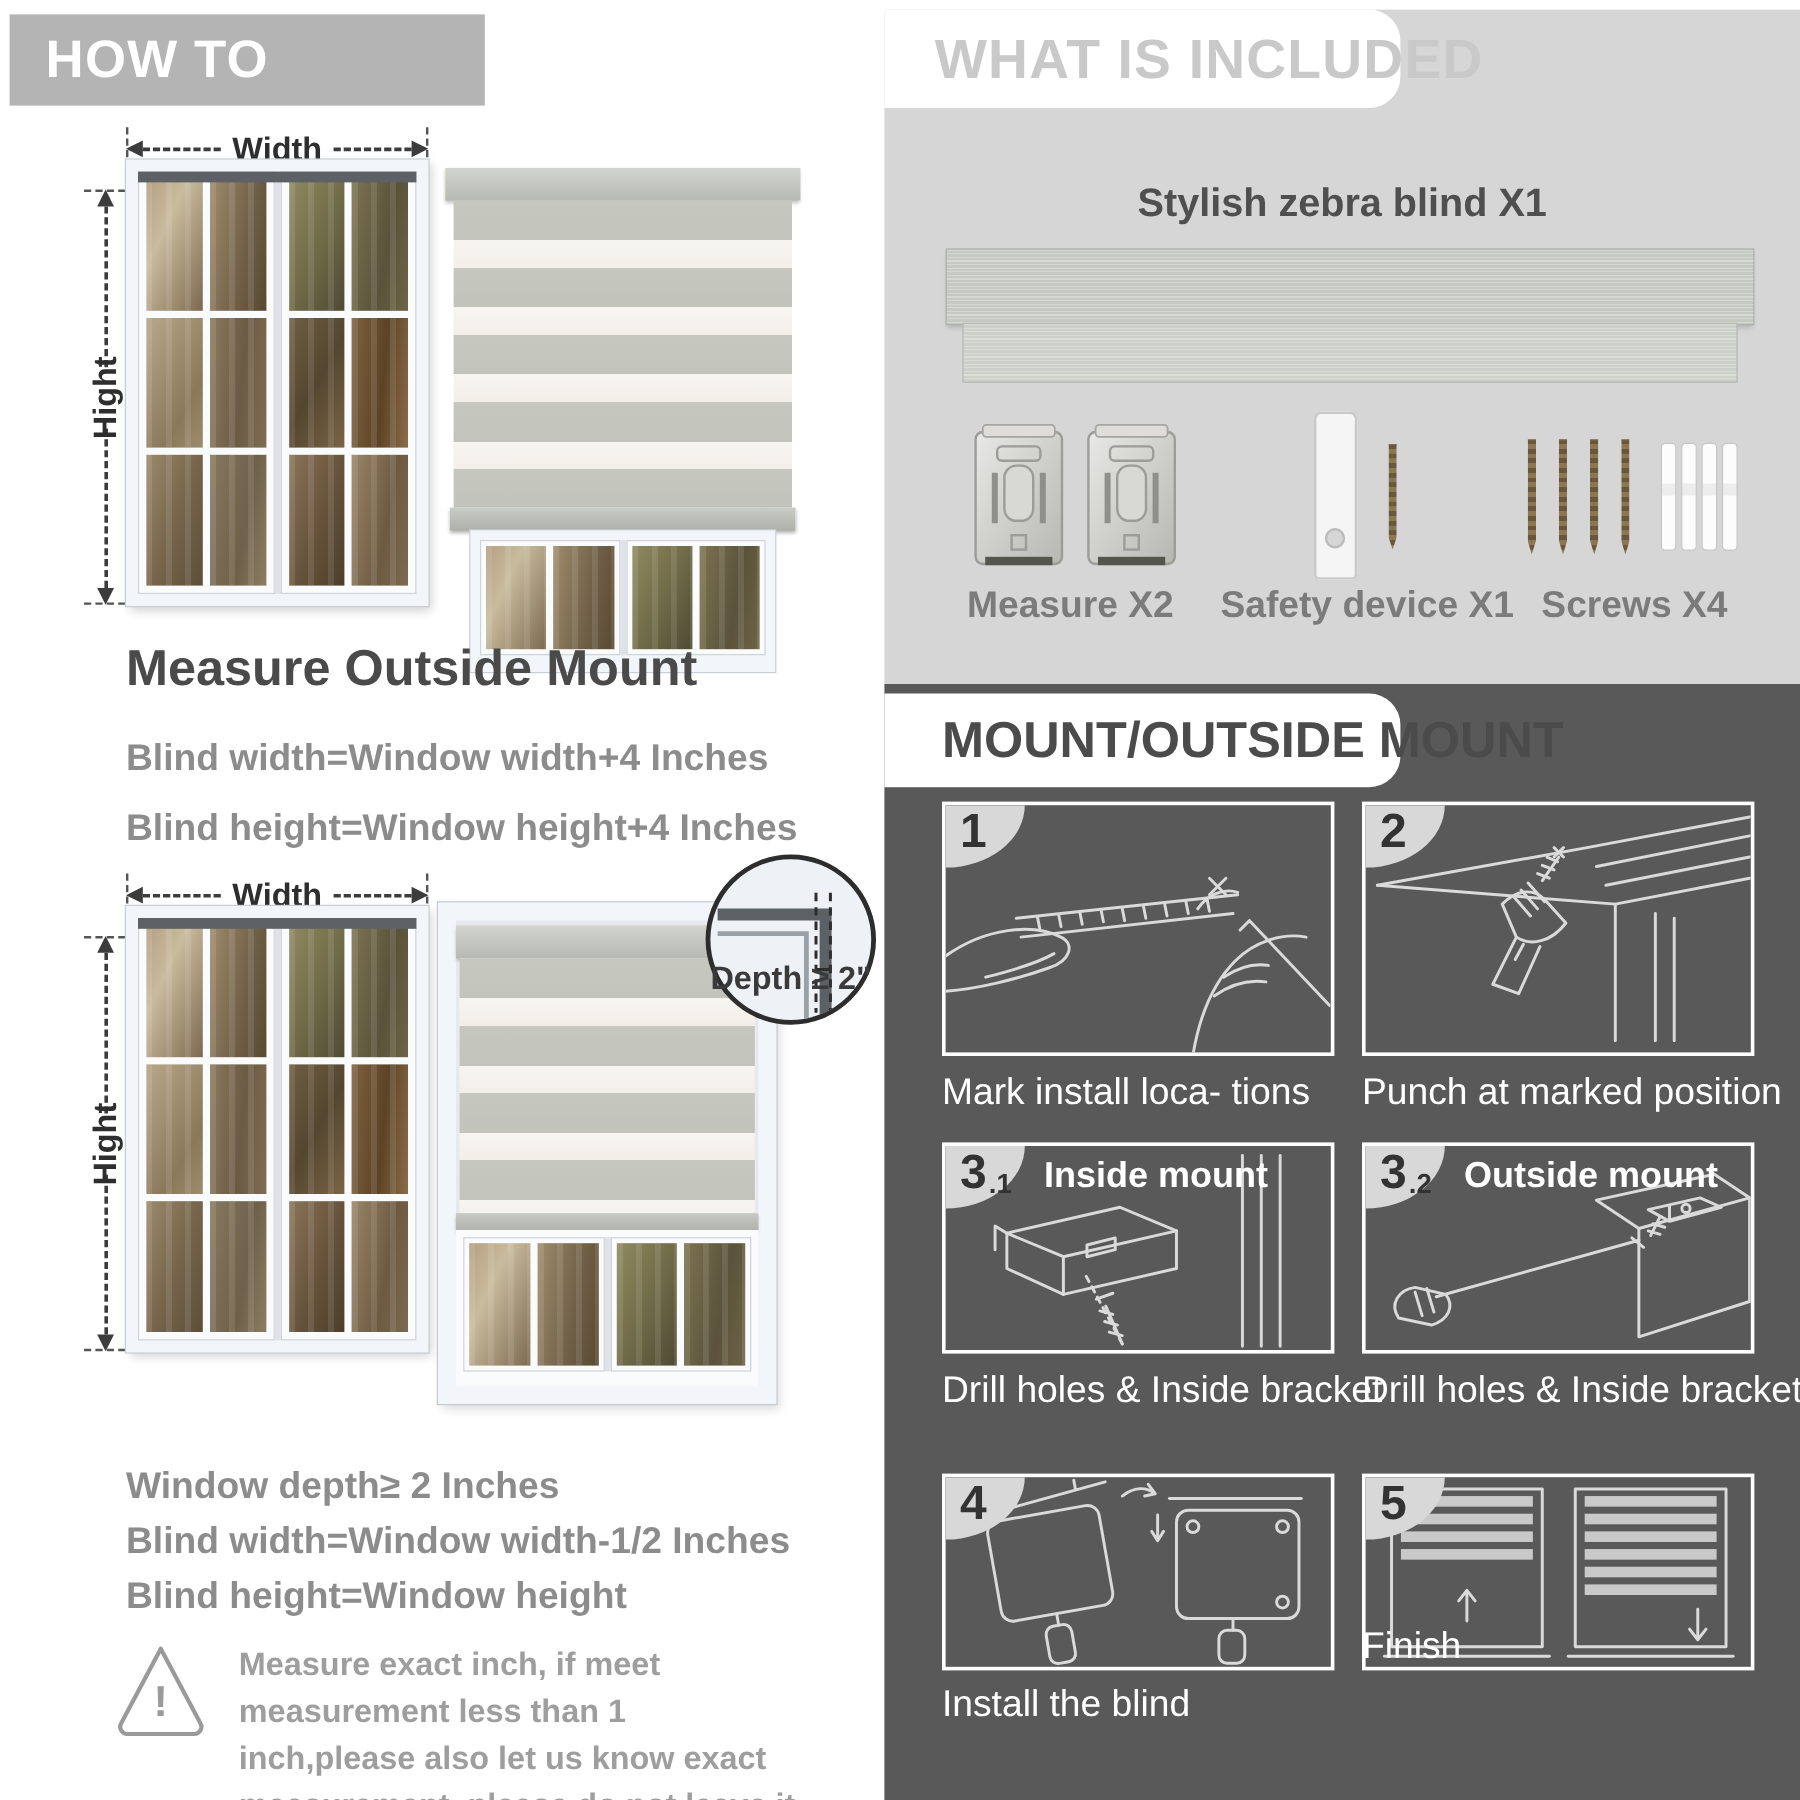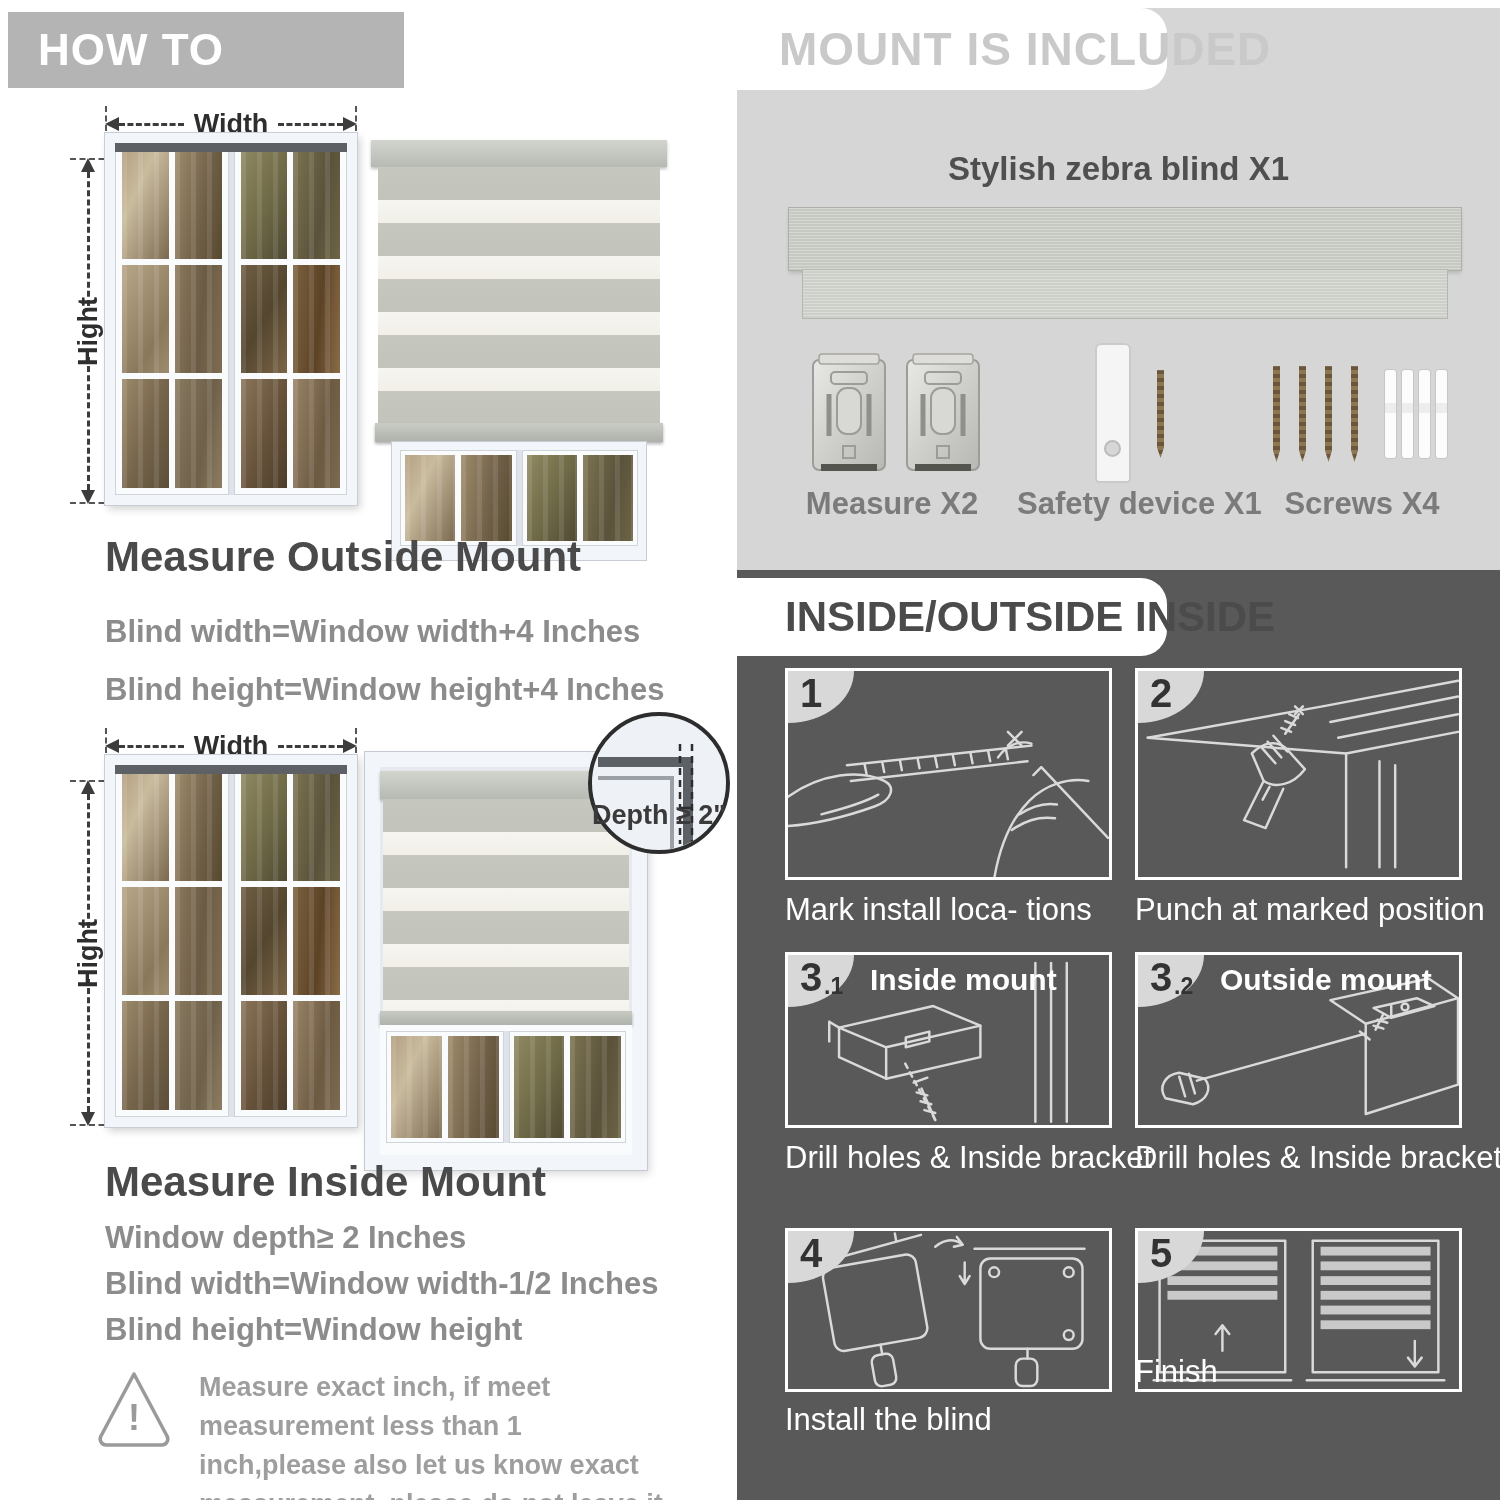--- a/index.html
+++ b/index.html
@@ -270,35 +270,34 @@
     <svg viewBox="0 0 134 134" width="134" height="134">
       <path d="M6,46 L96,46 L96,134" stroke="#5c6166" stroke-width="10" fill="none"></path>
       <path d="M6,62 L80,62 L80,134" stroke="#9aa0a6" stroke-width="4" fill="none"></path>
       <path d="M88,28 L88,128" stroke="#2d2d2d" stroke-width="2.5" stroke-dasharray="7 5" fill="none"></path>
       <path d="M100,28 L100,128" stroke="#2d2d2d" stroke-width="2.5" stroke-dasharray="7 5" fill="none"></path>
       <path d="M88,92 l12,0" stroke="#2d2d2d" stroke-width="2.5" fill="none"></path>
     </svg>
   </div>
   <div class="depth-label" style="left:592px;top:800px;">Depth ≥ 2"</div>
 
-  <div class="sec-title" style="left:105px;top:1158px;">Measure Inside Mount</div>
   <div class="sec-line" style="left:105px;top:1220px;">Window depth≥ 2 Inches</div>
   <div class="sec-line" style="left:105px;top:1266px;">Blind width=Window width-1/2 Inches</div>
   <div class="sec-line" style="left:105px;top:1312px;">Blind height=Window height</div>
 
   <div class="warning" style="left:95px;top:1368px;">
     <svg width="78" height="80" viewBox="0 0 78 80">
       <path d="M39,6 L72,68 a6,6 0 0 1 -5,9 L11,77 a6,6 0 0 1 -5,-9 Z" fill="none" stroke="#9a9a9a" stroke-width="3.5" stroke-linejoin="round"></path>
       <text x="39" y="62" text-anchor="middle" font-size="36" font-weight="bold" fill="#9a9a9a" font-family="Liberation Sans, sans-serif">!</text>
     </svg>
     <div class="warn-text">Measure exact inch, if meet measurement less than 1 inch,please also let us know exact measurement, please do not leave it</div>
   </div>
 
   <div class="panel-light">
-    <div class="included-header">MOUNT IS INCLUDED</div>
+    <div class="included-header">WHAT IS INCLUDED</div>
     <div class="product-label">Stylish zebra blind X1</div>
     <div class="bar-top bar-texture"></div>
     <div class="bar-bottom bar-texture"></div>
 
     <svg style="position:absolute;left:72px;top:342px;" width="80" height="130" viewBox="0 0 80 130">
       <defs>
           <linearGradient id="met" x1="0" y1="0" x2="1" y2="1">
         <stop offset="0" stop-color="#e8e8e6"></stop>
             <stop offset=".5" stop-color="#cfcfcb"></stop>
             <stop offset="1" stop-color="#b7b7b3"></stop>
@@ -335,21 +334,21 @@
     <div class="anchor" style="left:665px;top:362px;height:88px;"></div>
     <div class="anchor" style="left:682px;top:362px;height:88px;"></div>
     <div class="anchor" style="left:699px;top:362px;height:88px;"></div>
 
     <div class="item-label" style="left:45px;top:478px;width:220px;">Measure X2</div>
     <div class="item-label" style="left:280px;top:478px;width:230px;">Safety device X1</div>
     <div class="item-label" style="left:530px;top:478px;width:190px;">Screws X4</div>
   </div>
 
   <div class="panel-dark">
-    <div class="mount-header">INSIDE/OUTSIDE INSIDE</div>
+    <div class="mount-header">MOUNT/OUTSIDE MOUNT</div>
 
     <div class="step-box" style="left:48px;top:98px;width:327px;height:212px;">
       <div class="badge">
         <span class="n">1</span>
         <span class="sub"></span>
       </div>
       <svg class="lineart" viewBox="0 0 327 212">
         <path d="M60,96 L248,76"></path>
           <path d="M64,112 L244,92"></path>
         <path d="M78,95 l2,10 M96,93 l2,10 M114,91 l2,10 M132,89 l2,10 M150,88 l2,10 M168,86 l2,10 M186,84 l2,10 M204,82 l2,10 M222,80 l2,10"></path>

